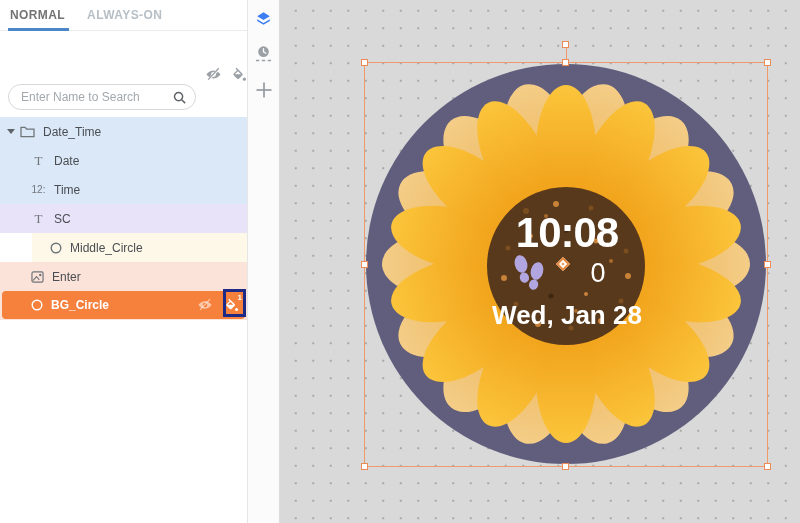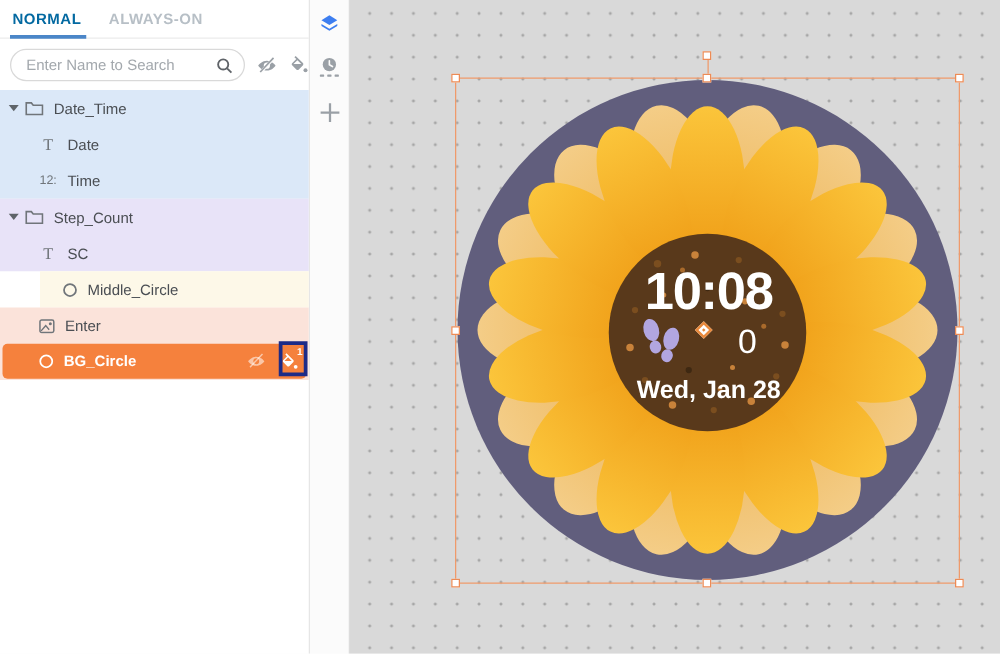--- a/index.html
+++ b/index.html
@@ -3,25 +3,25 @@
 <meta charset="utf-8">
 <style>
   * { margin:0; padding:0; box-sizing:border-box; }
   html,body { width:800px; height:523px; overflow:hidden; font-family:"Liberation Sans", sans-serif; background:#fff; }
   .app { display:flex; width:800px; height:523px; }
 
   
   .sidebar { width:248px; height:100%; background:#fff; position:relative; flex:0 0 248px; border-right:1px solid #e6e6e6; }
   .tabs { height:31px; border-bottom:1px solid #ebebeb; display:flex; align-items:center; padding-left:10px; }
   .tab { font-size:12px; font-weight:bold; letter-spacing:.4px; color:#b7bfc6; margin-right:22px; position:relative; height:31px; display:flex; align-items:center; cursor:pointer; }
-  .tab.active { color:#0369a1; }
+  .tab.active { color:#737373; }
   .tab.active::after { content:""; position:absolute; left:-2px; right:-4px; bottom:0; height:3px; background:#4b86c8; }
 
   .search-row { display:flex; align-items:center; padding:8px 8px 7px 8px; }
-  .search-pill { width:188px; height:26px; border:1px solid #d9d9d9; border-radius:14px; display:flex; align-items:center; padding:0 8px 0 12px; background:#fff; }
+  .search-pill { width:188px; height:26px; border:1px solid #d9d9d9; border-radius:14px; display:flex; align-items:center; padding:0 8px 0 12px; background:#fff;margin-top:45px; }
   .search-pill input { border:none; outline:none; flex:1; font-size:12px; color:#444; font-family:"Liberation Sans",sans-serif; background:transparent; min-width:0; }
   .search-pill input::placeholder { color:#a3a8ad; }
   .tool-ic { color:#9aa0a6; display:flex; align-items:center; justify-content:center; cursor:pointer; }
   .search-row .tool-ic { margin-left:9px; }
 
   .layers { position:relative; }
   .sec-datetime { background:#dbe8f8; }
   .sec-step { background:#e8e3f8; }
   .sec-middle { background:#fdf8e8;margin-left:32px; }
   .sec-bg { background:#fbe3da; }
@@ -45,21 +45,21 @@
 
   
   .canvas { position:relative; flex:1; background:#d9d9d9;
     background-image:radial-gradient(#a6a6a6 1px, transparent 1.4px);
     background-size:17.5px 17.5px; background-position:7px 2px; }
   .bg-circle { position:absolute; left:86px; top:64px; width:400px; height:400px; border-radius:50%; background:#615e7d; }
   .flower { position:absolute; left:86px; top:64px; width:400px; height:400px; }
   .wf-text { position:absolute; color:#fff; text-align:center; line-height:1; }
   .wf-time { left:187px; top:212px; width:200px; font-size:42px; font-weight:bold; letter-spacing:-1px; }
   .wf-steps { left:298px; top:260px; width:40px; font-size:27px; }
-  .wf-date { left:187px; top:302px; width:200px; font-size:20px; font-weight:bold; }
+  .wf-date { left:187px; top:302px; width:200px; font-size:26px; font-weight:bold; }
   .footprints { position:absolute; left:230px; top:252px; width:40px; height:40px; }
   .anchor { position:absolute; left:278px; top:259px; width:10px; height:10px; transform:rotate(45deg); border:2px solid #e8893c; background:#fff; }
   .anchor::after { content:""; position:absolute; left:2px; top:2px; width:2px; height:2px; background:#e8893c; }
 
   .selbox { position:absolute; left:84px; top:62px; width:404px; height:405px; border:1px solid #ef9a6b; }
   .handle { position:absolute; width:7px; height:7px; background:#fff; border:1px solid #ec8b56; }
   .h-tl { left:-4px; top:-4px; } .h-tm { left:50%; margin-left:-4px; top:-4px; } .h-tr { right:-4px; top:-4px; }
   .h-ml { left:-4px; top:50%; margin-top:-4px; } .h-mr { right:-4px; top:50%; margin-top:-4px; }
   .h-bl { left:-4px; bottom:-4px; } .h-bm { left:50%; margin-left:-4px; bottom:-4px; } .h-br { right:-4px; bottom:-4px; }
   .rot-line { position:absolute; left:50%; top:-18px; width:1px; height:18px; background:#ef9a6b; }
@@ -116,29 +116,20 @@
           <span class="glyph" style="font-weight:normal;font-size:13px;font-family:'Liberation Serif',serif">T</span>
           <span>Date</span>
         </div>
         <div class="row child">
           <span class="glyph" style="font-weight:normal;font-size:10px">12:</span>
           <span>Time</span>
         </div>
       </div>
 
       <div class="sec-step">
-        <div class="row">
-          <span class="caret"></span>
-          <span class="g-icon">
-            <svg width="15" height="13" viewBox="0 0 16 14" fill="none" stroke="currentColor" stroke-width="1.4">
-                <path d="M1 2.5h4.4l1.6 2H15v8H1z"></path>
-              </svg>
-          </span>
-          <span>Step_Count</span>
-        </div>
         <div class="row child">
           <span class="glyph" style="font-weight:normal;font-size:13px;font-family:'Liberation Serif',serif">T</span>
           <span>SC</span>
         </div>
       </div>
 
       <div class="sec-middle">
         <div class="row toplevel">
           <span class="g-icon">
             <svg width="12" height="12" viewBox="0 0 12 12" fill="none" stroke="currentColor" stroke-width="1.4">

